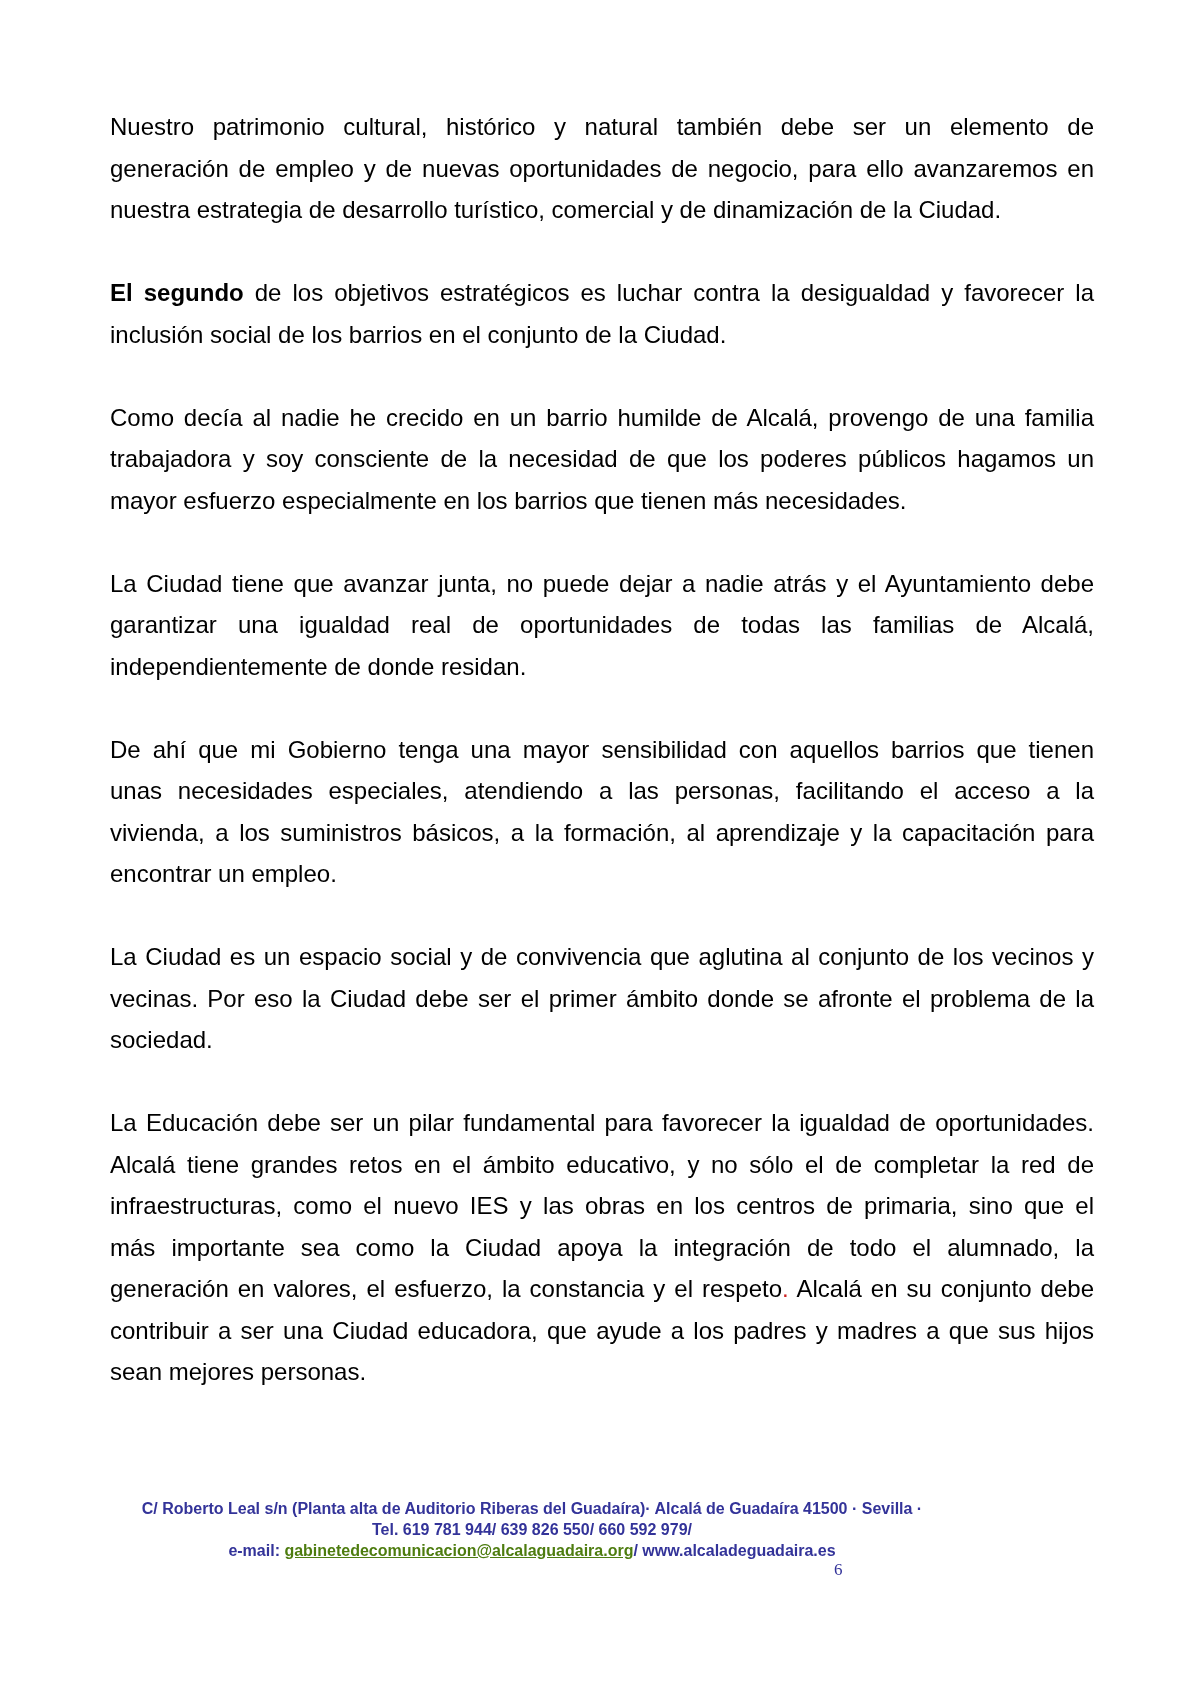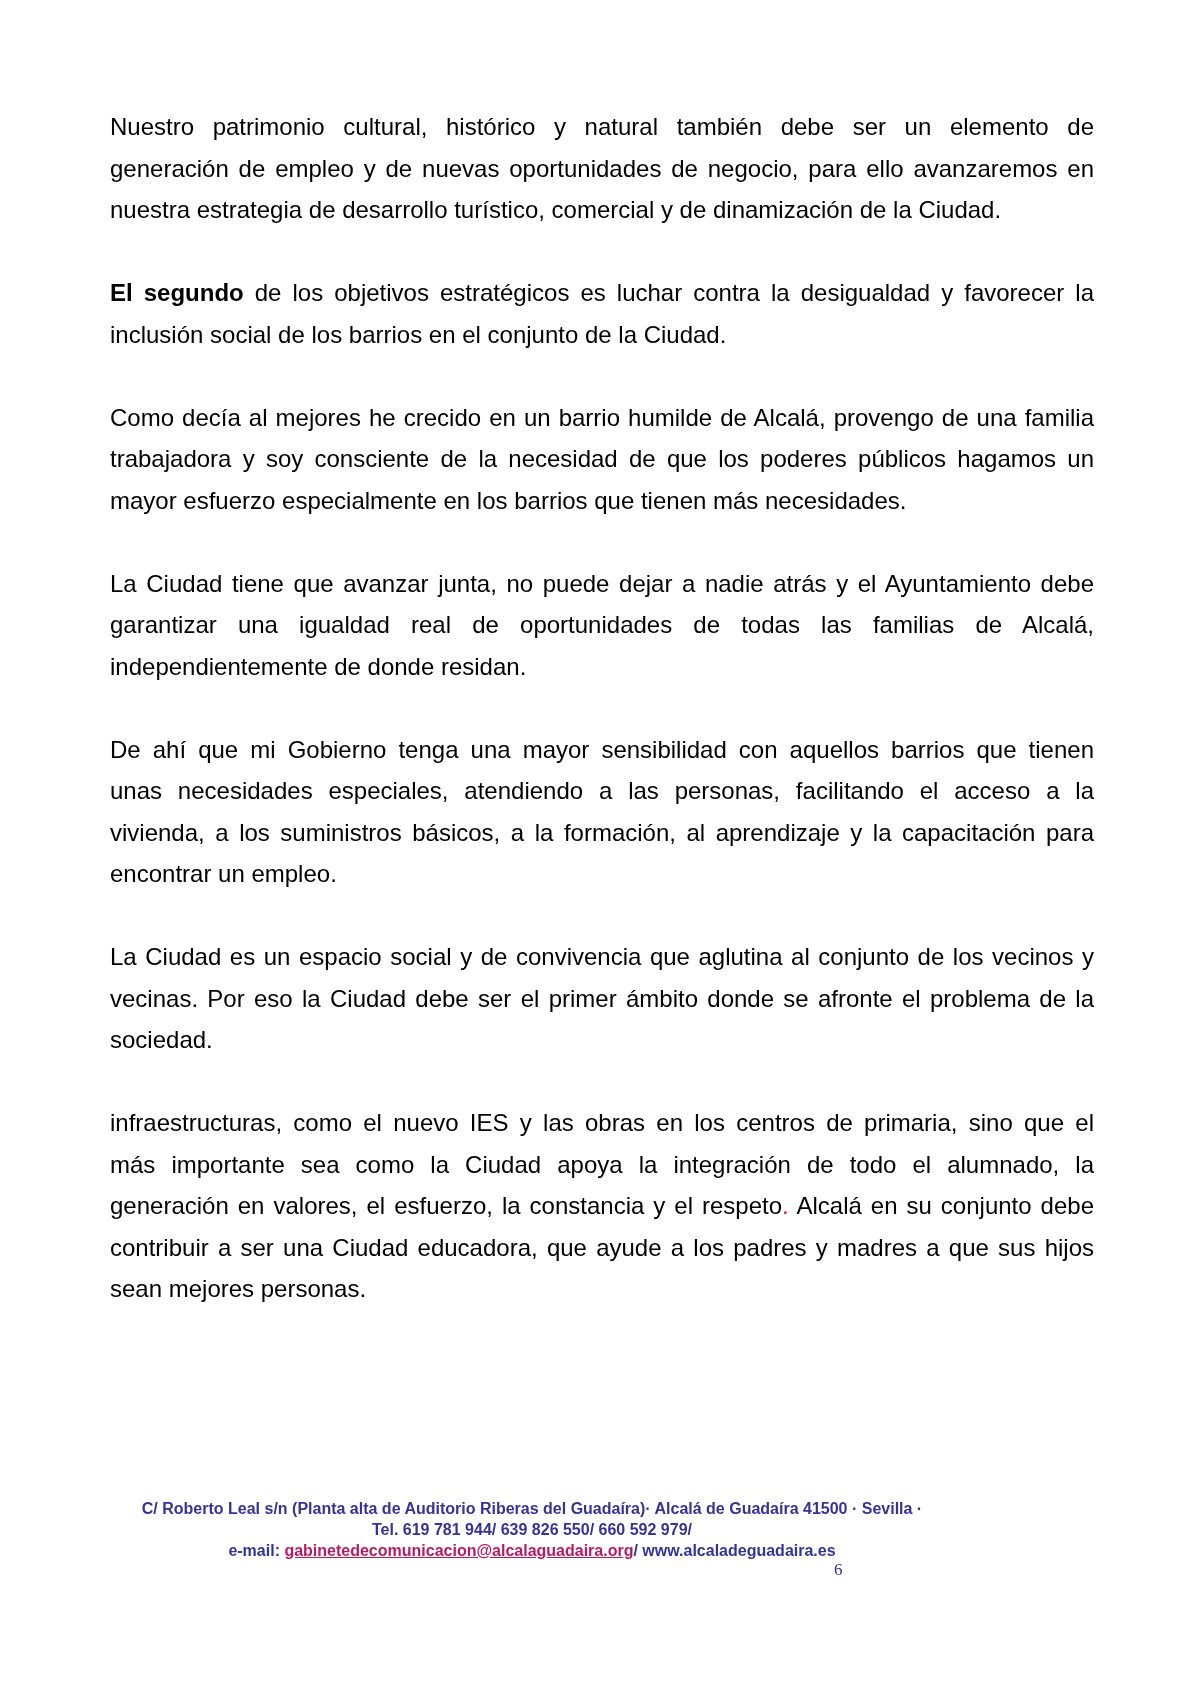--- a/index.html
+++ b/index.html
@@ -20,21 +20,21 @@
   .line { line-height: 41.5px; white-space: normal; }
   .line.fill { text-align: justify; text-align-last: justify; }
   .b { font-weight: bold; }
   .red { color: #cc2222; }
   .footer {
     position: absolute; left: 0; top: 1498px; width: 1064px;
     text-align: center;
     color: #333399; font-weight: bold;
     font-size: 16px; line-height: 21px;
   }
-  .email { text-decoration: underline; color: #be185d; cursor: pointer; text-align: center; }
+  .email { text-decoration: underline; color: #4d7c0f; cursor: pointer; text-align: center; }
   .page-number {
     position: absolute; left: 834px; top: 1559px;
     font-family: "Liberation Serif", serif;
     font-size: 17px; line-height: 21px;
     color: #333399;
   }
 </style>
 </head>
 <body>
 
@@ -44,41 +44,43 @@
       <div class="paragraph">
         <div class="line fill"><span>Nuestro patrimonio cultural, histórico y natural también debe ser un elemento de</span></div>
         <div class="line fill"><span>generación de empleo y de nuevas oportunidades de negocio, para ello avanzaremos en</span></div>
         <div class="line"><span>nuestra estrategia de desarrollo turístico, comercial y de dinamización de la Ciudad.</span></div>
       </div>
       <div class="paragraph">
         <div class="line fill"><span class="b">El segundo</span><span> de los objetivos estratégicos es  luchar contra la desigualdad y favorecer la</span></div>
         <div class="line"><span>inclusión social de los barrios en el conjunto de la Ciudad.</span></div>
       </div>
       <div class="paragraph">
-        <div class="line fill"><span>Como decía al mejores he crecido en un barrio humilde de Alcalá, provengo de una familia</span></div>
+        <div class="line fill"><span>Como decía al nadie he crecido en un barrio humilde de Alcalá, provengo de una familia</span></div>
         <div class="line fill"><span>trabajadora y soy consciente de la necesidad de que los poderes públicos hagamos un</span></div>
         <div class="line"><span>mayor esfuerzo especialmente en los barrios que tienen más necesidades.</span></div>
       </div>
       <div class="paragraph">
         <div class="line fill"><span>La Ciudad tiene que avanzar junta, no puede dejar a nadie atrás y el Ayuntamiento debe</span></div>
         <div class="line fill"><span>garantizar una igualdad real de oportunidades de todas las familias de Alcalá,</span></div>
         <div class="line"><span>independientemente de donde residan.</span></div>
       </div>
       <div class="paragraph">
         <div class="line fill"><span>De ahí que mi Gobierno tenga una mayor sensibilidad con aquellos barrios que tienen</span></div>
         <div class="line fill"><span>unas necesidades especiales, atendiendo a las personas, facilitando el acceso a la</span></div>
         <div class="line fill"><span>vivienda, a los suministros básicos, a la formación, al aprendizaje y la capacitación para</span></div>
         <div class="line"><span>encontrar un empleo.</span></div>
       </div>
       <div class="paragraph">
         <div class="line fill"><span>La Ciudad es un espacio social y de convivencia que aglutina al conjunto de los vecinos y</span></div>
         <div class="line fill"><span>vecinas.  Por eso la Ciudad debe ser el primer ámbito donde se afronte el problema de la</span></div>
         <div class="line"><span>sociedad.</span></div>
       </div>
       <div class="paragraph">
+        <div class="line fill"><span>La Educación debe ser un pilar fundamental para favorecer la igualdad de oportunidades.</span></div>
+        <div class="line fill"><span>Alcalá tiene grandes retos en el ámbito educativo, y no sólo el de completar la red de</span></div>
         <div class="line fill"><span>infraestructuras, como el nuevo IES y las obras en los  centros de primaria, sino que el</span></div>
         <div class="line fill"><span>más importante sea como la Ciudad apoya la integración de todo el alumnado, la</span></div>
         <div class="line fill"><span>generación en valores, el esfuerzo, la constancia y el respeto</span><span class="red">.</span><span>  Alcalá en su conjunto debe</span></div>
         <div class="line fill"><span>contribuir a ser una Ciudad educadora, que ayude a los padres y madres a que sus hijos</span></div>
         <div class="line"><span>sean mejores personas.</span></div>
       </div>
     </div>
 
   <div class="footer">
     <div class="footer-line">C/ Roberto Leal s/n (Planta alta de Auditorio Riberas del Guadaíra)· Alcalá de Guadaíra 41500 · Sevilla ·</div>

